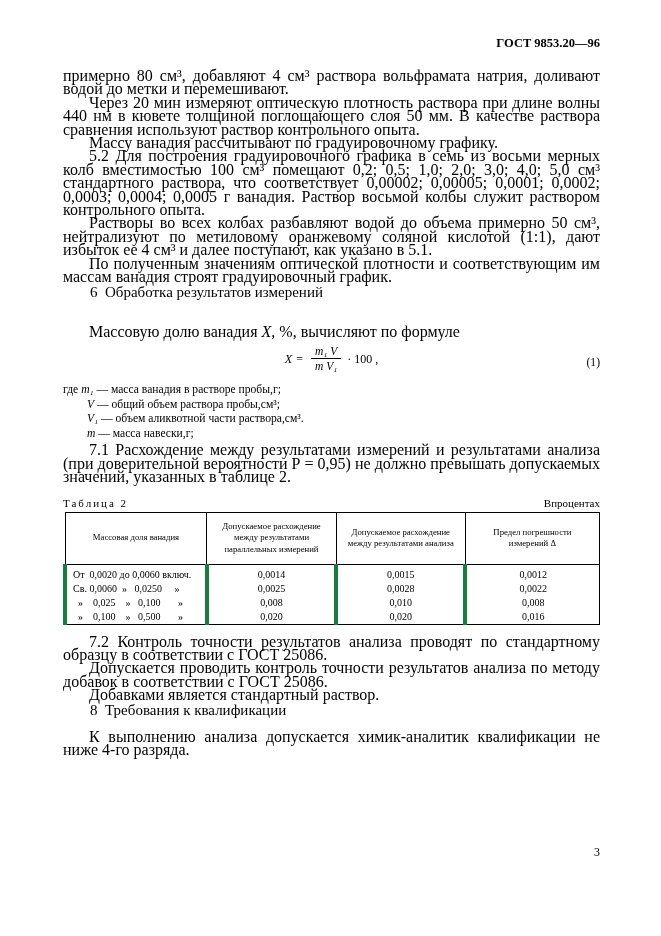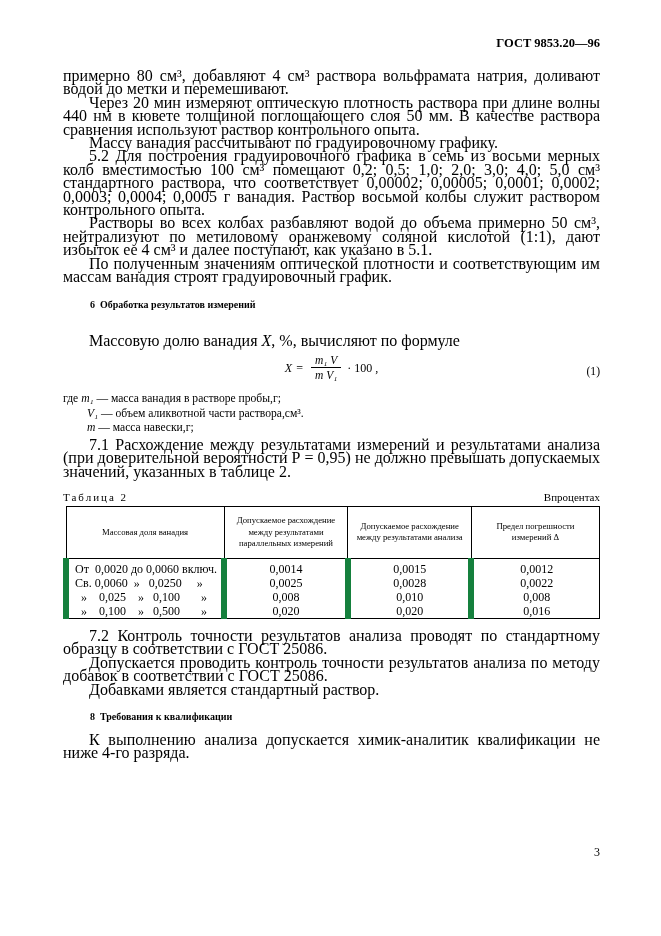--- a/index.html
+++ b/index.html
@@ -5,21 +5,21 @@
   * { margin:0; padding:0; box-sizing:border-box; }
   html,body { background:#ffffff; }
   .page {
     width:661px; height:936px; position:relative; background:#ffffff;
     padding:36px 61px 0 63px; color:#000;
     font-family:"Liberation Serif", serif; overflow:hidden;
   }
   .doc-header { font-weight:bold; font-size:12.5px; text-align:right; margin-bottom:18px; }
   p.body-p { font-size:16px; line-height:13.4px; text-align:justify; }
   p.indent { text-indent:26px; }
-  h2 { font-size:10px; font-weight:bold; margin:15px 0 11px 27px; white-space:pre-wrap; }
+  h2 { font-size:15px; font-weight:normal; margin:0 0 11px 27px; white-space:pre-wrap; }
   .formula-intro { margin-bottom:4px;margin-top:24px; }
   em { font-style:italic; }
 
   .formula-row { position:relative; text-align:center; margin:9px 0 9px; font-size:12px; }
   .formula-body { display:inline-block; }
   .f-eq { margin:0 4px; }
   .frac { display:inline-block; vertical-align:middle; text-align:center; margin:0 4px; position:relative; top:-2px; font-size:11.5px; }
   .frac .num { display:block; border-bottom:1px solid #000; padding:0 4px 1px; }
   .frac .den { display:block; padding-top:1px; }
   .f-tail { margin-left:2px; }
@@ -32,22 +32,22 @@
   .table-caption-row { display:flex; justify-content:space-between; align-items:center; margin-top:13px; margin-bottom:3px; }
   .table-caption { font-size:11px; letter-spacing:2px; }
   .table-units { font-size:11px; }
 
   table.tol { width:100%; border-collapse:collapse; border:1px solid #000; }
   table.tol th {
     border:1px solid #000; font-weight:normal; font-size:8.7px; line-height:1.3;
     text-align:center; vertical-align:middle; padding:3px 8px; height:52px;
   }
   table.tol td {
-    border-left:6px solid #15803d; border-right:1px solid #000;
-    font-size:12px; line-height:14px; text-align:center; padding:0 4px;
+    border-left:4px solid #15803d; border-right:1px solid #000;
+    font-size:10px; line-height:14px; text-align:center; padding:0 4px;
   }
   table.tol td.left { text-align:left; white-space:pre; padding-left:6px; }
   table.tol tbody tr:first-child td { padding-top:3px; }
   table.tol tbody tr:last-child td { }
   .c1 { width:142px; } .c2 { width:130px; } .c3 { width:130px; } .c4 { width:135px; }
 
   .after-table { margin-top:10px; }
   .page-number { position:absolute; right:61px; top:845px; font-size:12px; }
 </style>
 </head>
@@ -68,20 +68,21 @@
 
   <p class="body-p indent formula-intro"><span>Массовую долю ванадия </span><em>X</em><span>, %, вычисляют по формуле</span></p>
 
   <div class="formula-row">
     <span class="formula-body"><em class="f-var">X</em><span class="f-eq">=</span><span class="frac"><em class="num">m₁ V</em><em class="den">m V₁</em></span><span class="f-tail">· 100 ,</span></span>
     <span class="formula-number">(1)</span>
   </div>
 
   <div class="where">
     <div class="where-line first"><span>где</span> <em>m₁</em><span> — масса ванадия в растворе пробы,г;</span></div>
+    <div class="where-line"><em>V</em><span> — общий объем раствора пробы,см³;</span></div>
     <div class="where-line"><em>V₁</em><span> — объем аликвотной части раствора,см³.</span></div>
     <div class="where-line"><em>m</em><span> — масса навески,г;</span></div>
   </div>
 
 
   <p class="body-p indent">7.1 Расхождение между результатами измерений и результатами анализа (при доверительной вероятности Р = 0,95) не должно превышать допускаемых значений, указанных в таблице 2.</p>
 
   <div class="table-caption-row">
     <span class="table-caption">Таблица 2</span>
     <span class="table-units">Впроцентах</span>

